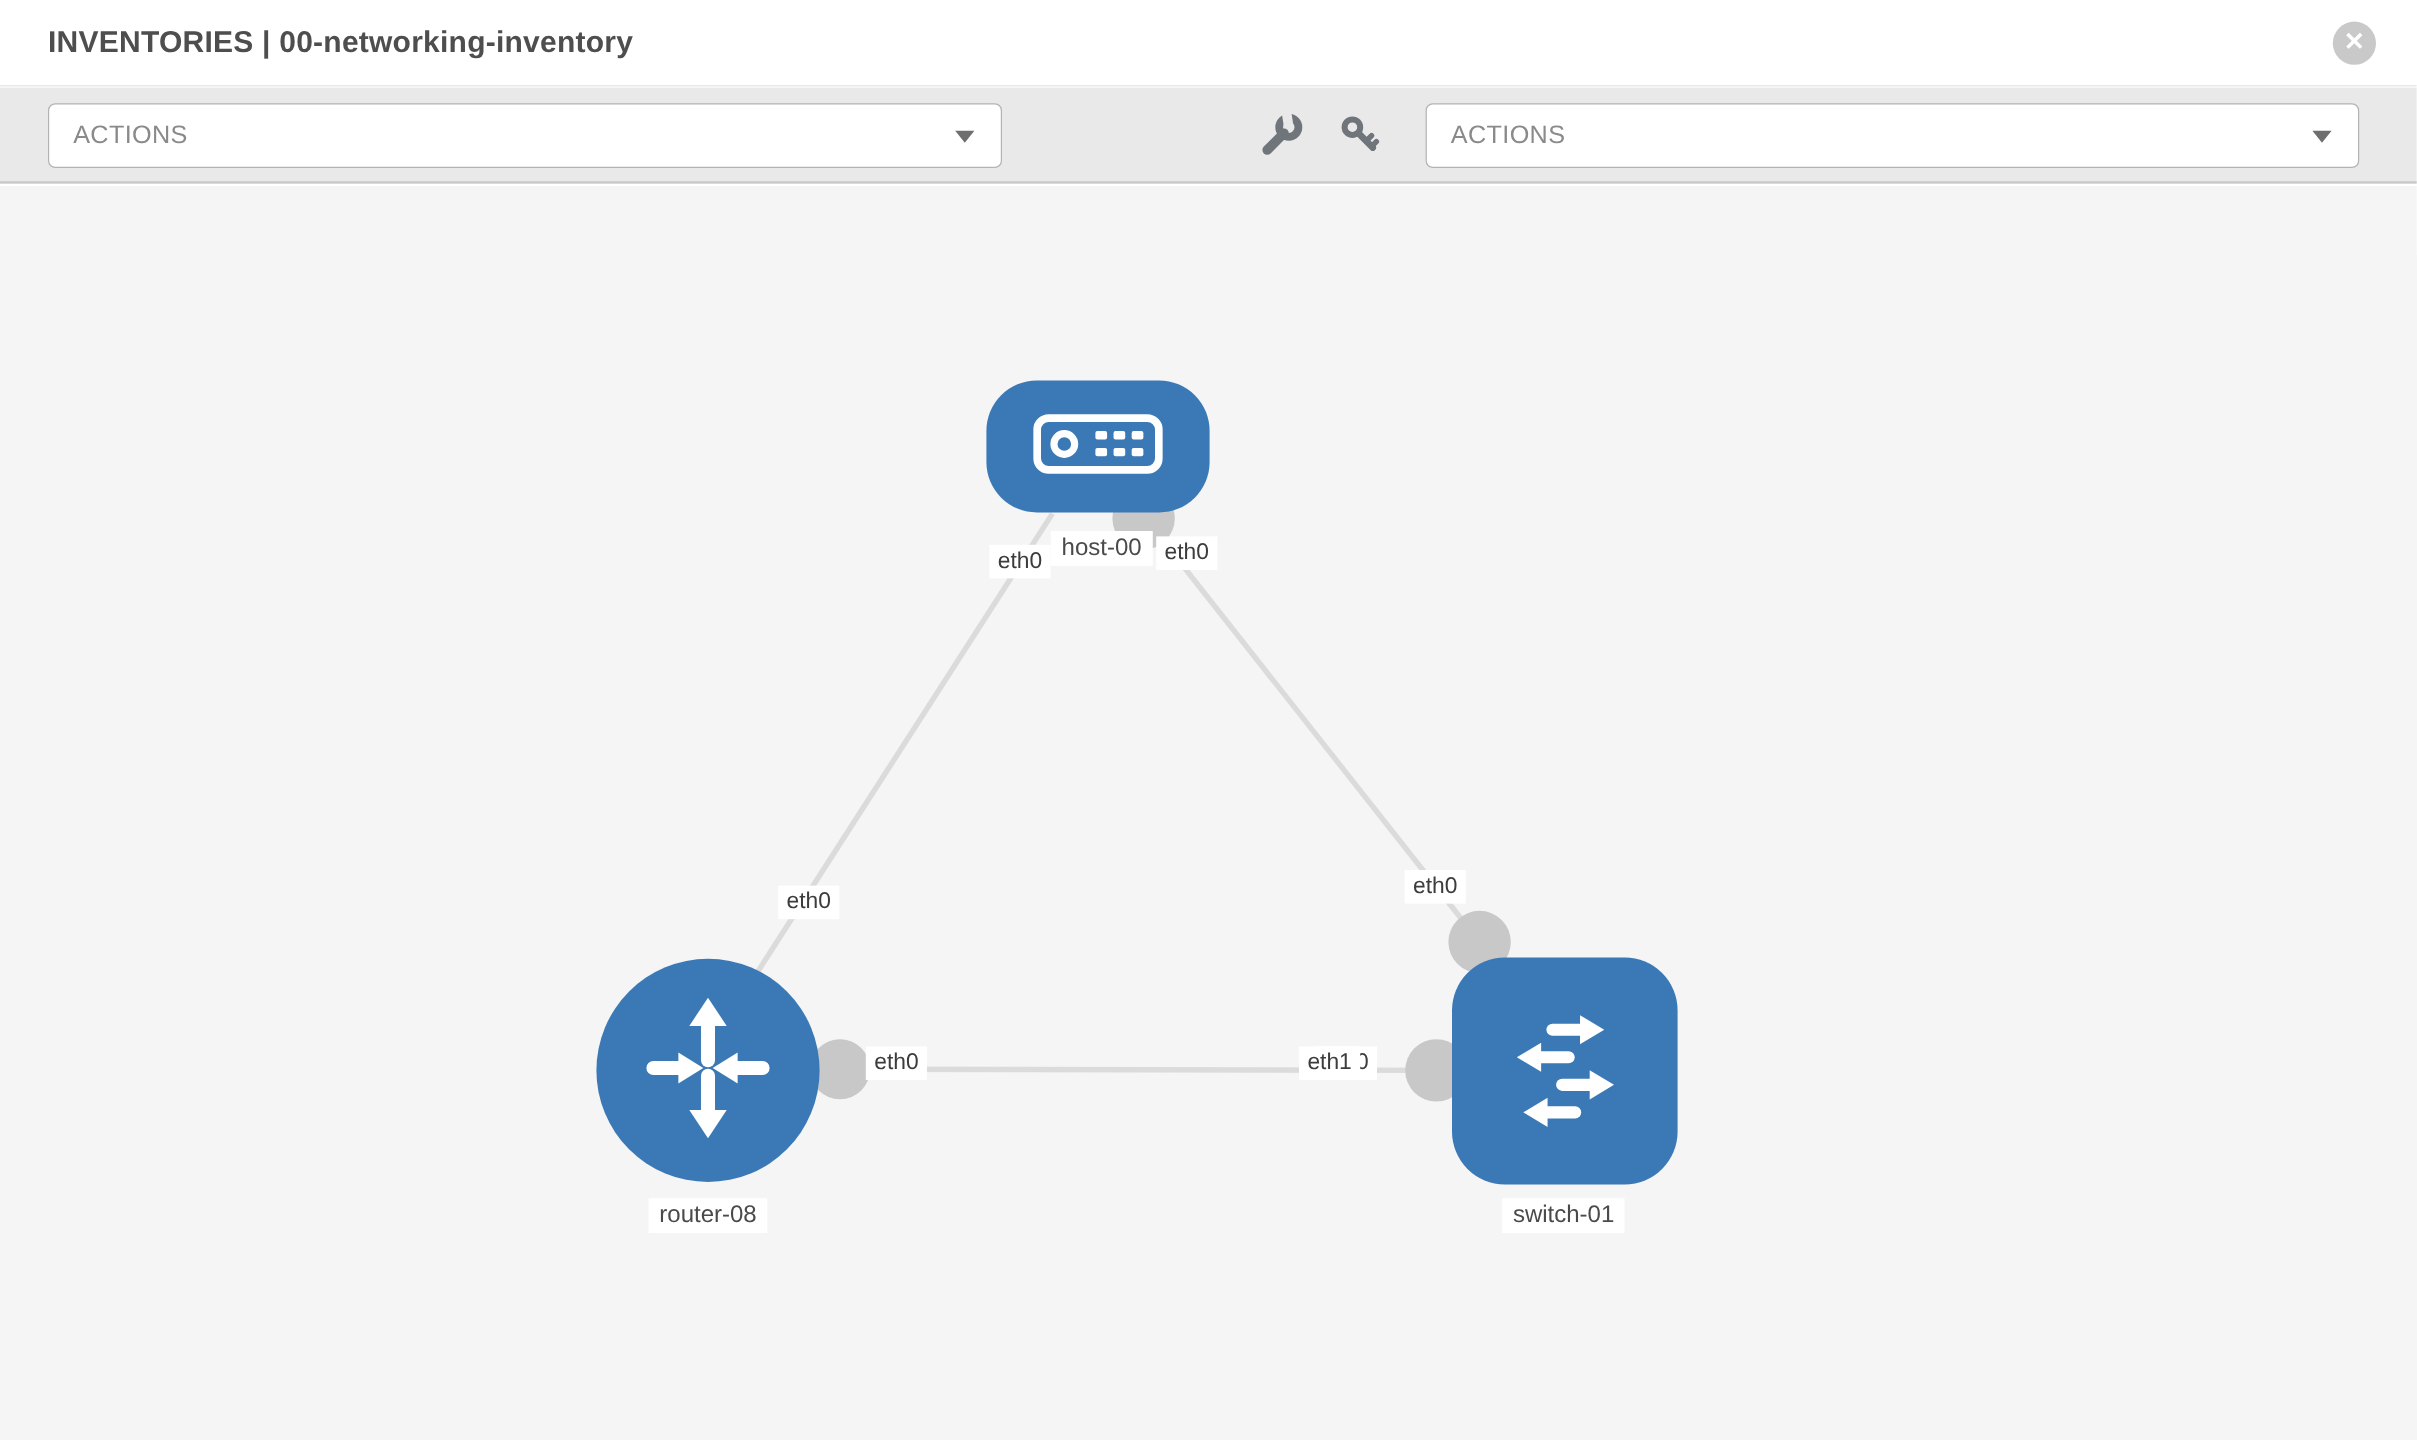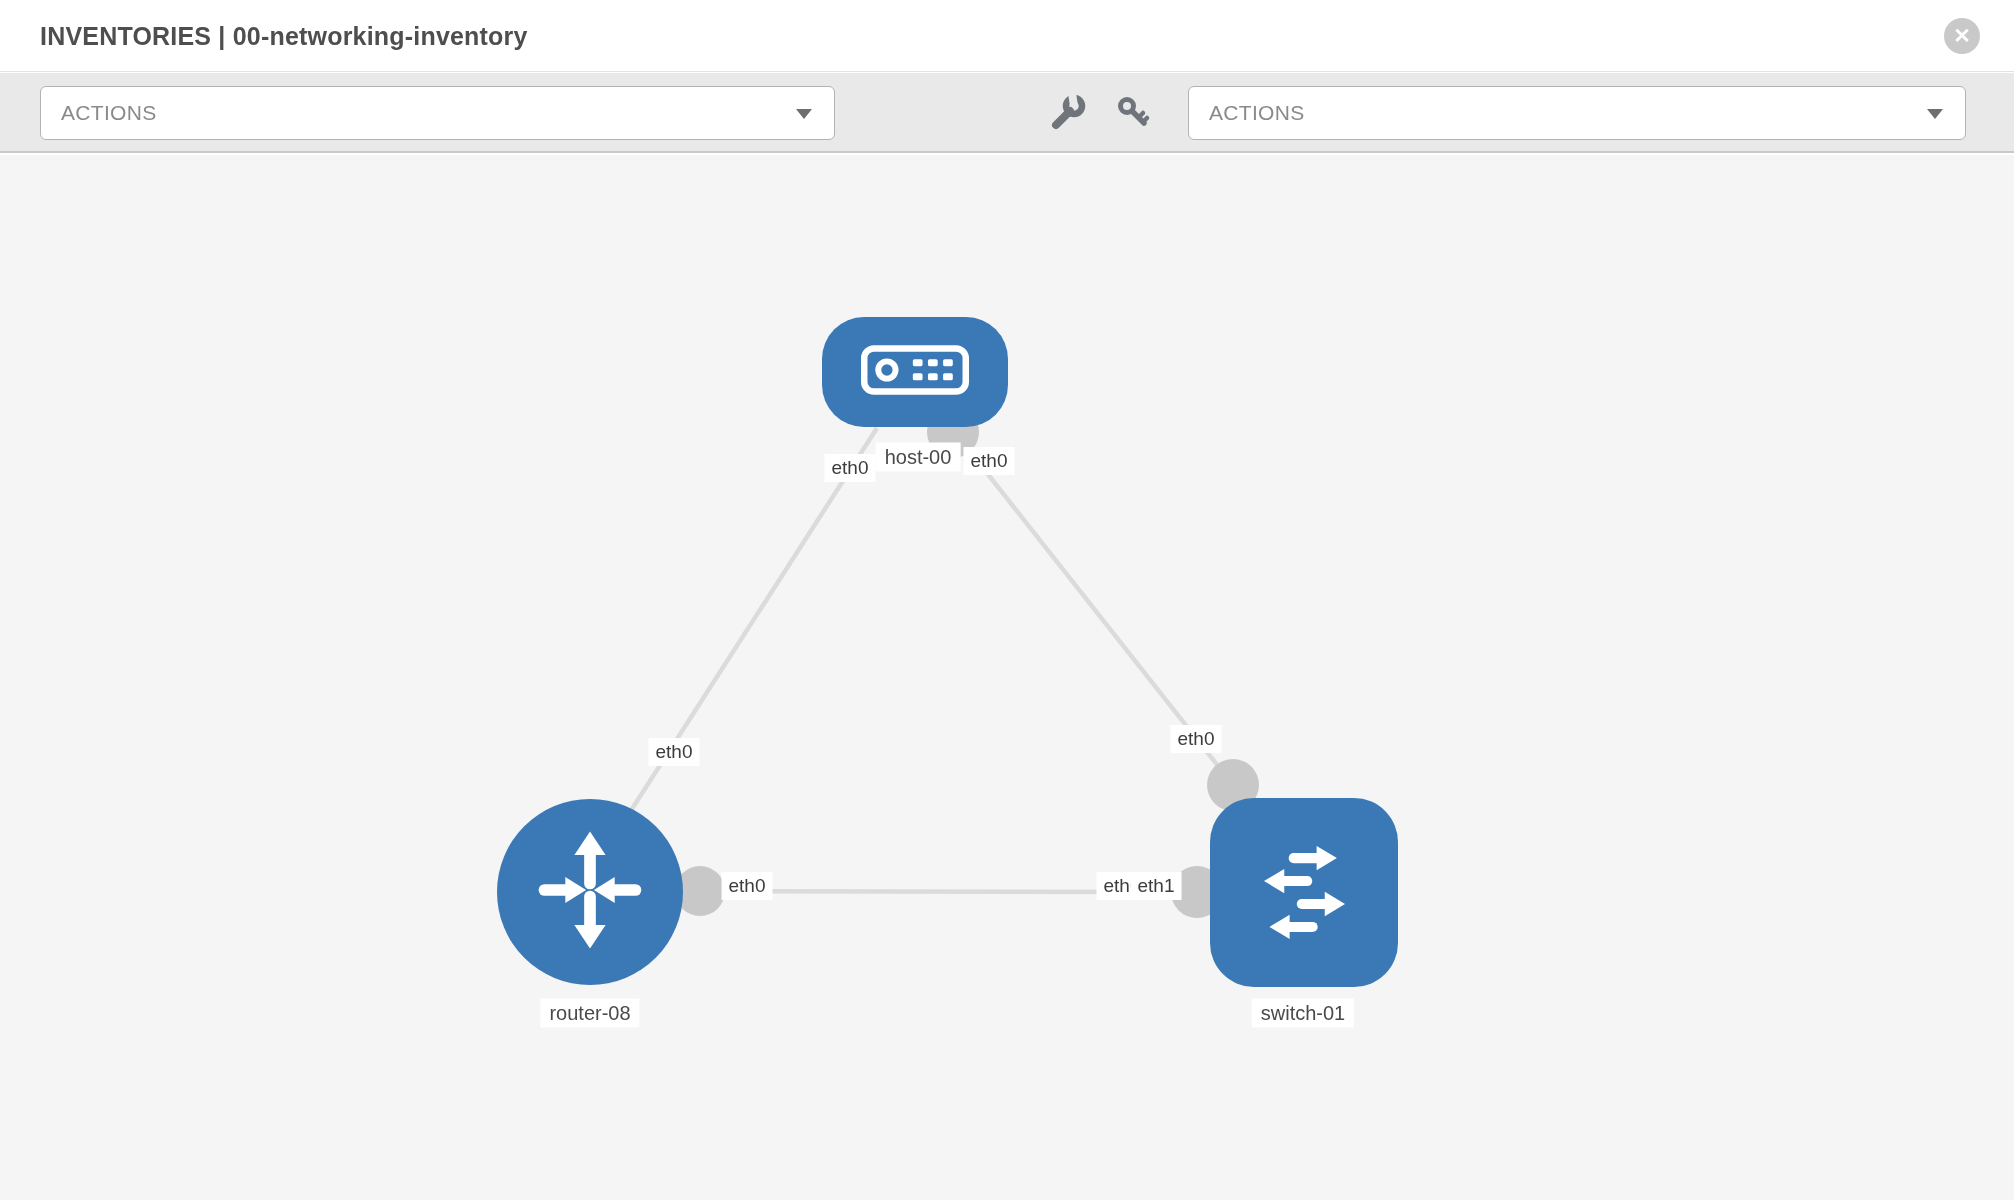--- a/index.html
+++ b/index.html
@@ -158,16 +158,16 @@
     <span class="graph-label node-label" style="left:918px; top:302px;">host-00</span>
     <span class="graph-label node-label" style="left:590px; top:858px;">router-08</span>
     <span class="graph-label node-label" style="left:1303px; top:858px;">switch-01</span>
 
     <span class="graph-label if-label" style="left:850px; top:313px;">eth0</span>
     <span class="graph-label if-label" style="left:989px; top:306px;">eth0</span>
     <span class="graph-label if-label" style="left:674px; top:597px;">eth0</span>
     <span class="graph-label if-label" style="left:1196px; top:584px;">eth0</span>
     <span class="graph-label if-label" style="left:747px; top:731px;">eth0</span>
     <span class="graph-label if-label" style="left:1122px; top:731px;">eth0</span>
-    <span class="graph-label if-label" style="left:1156px; top:731px;">eth1</span>
+    <span class="graph-label if-label" style="left:1108px; top:731px;">eth1</span>
 
   </div>
 </div>
 
 </body></html>

